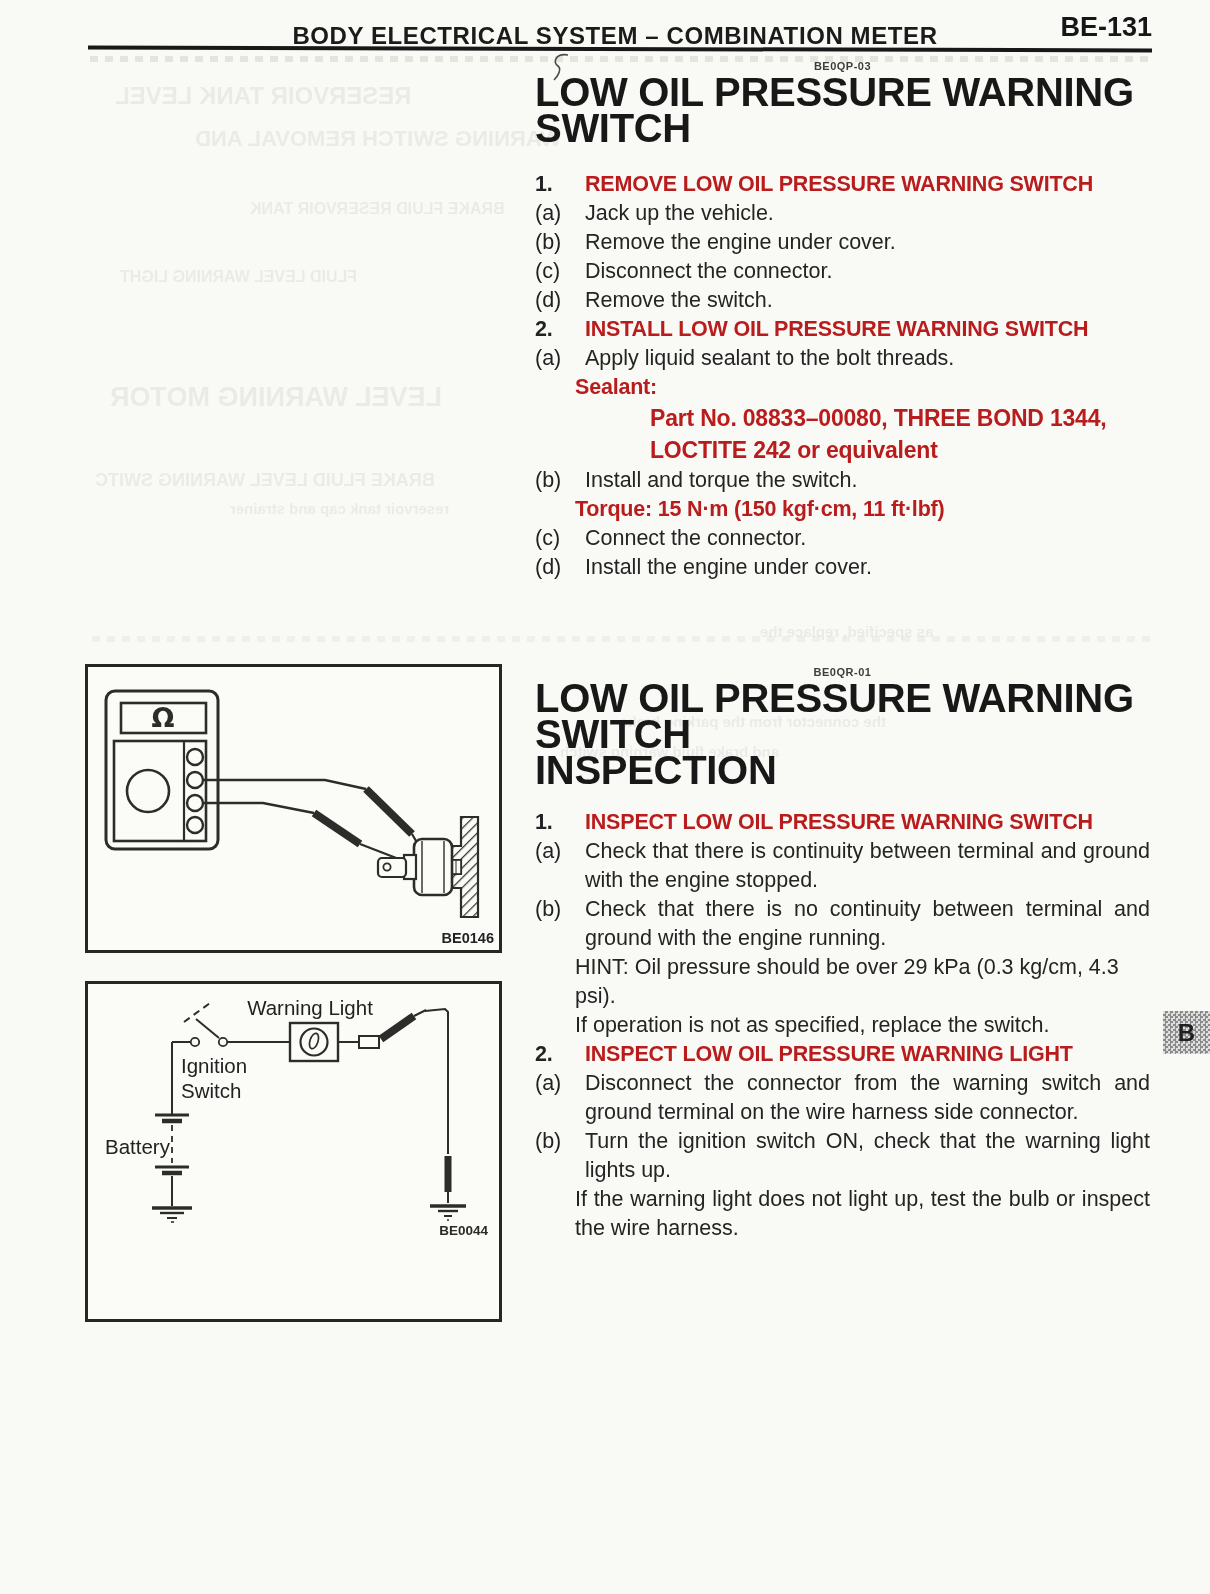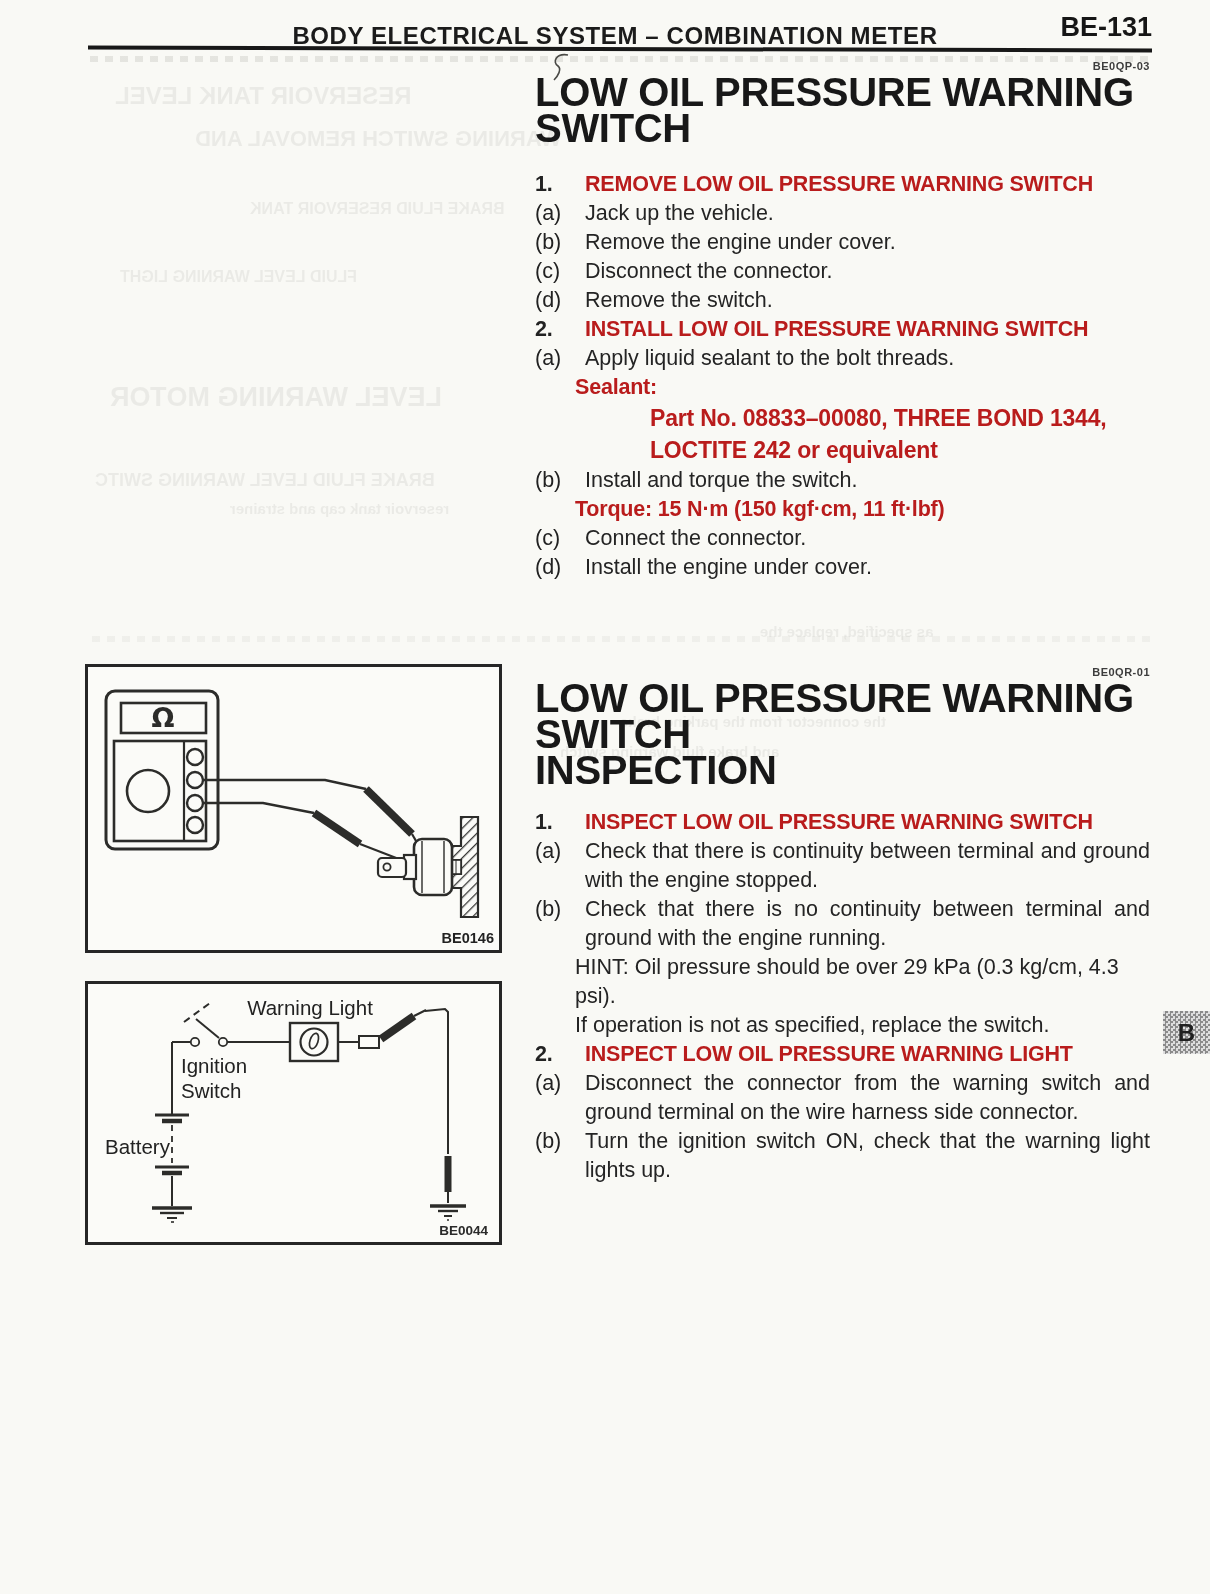--- a/index.html
+++ b/index.html
@@ -6,21 +6,21 @@
   #page{position:relative;width:1210px;height:1594px;background:#f9f9f5;overflow:hidden;
         font-family:"Liberation Sans",sans-serif;color:#242424;margin:0 auto;}
   
   .hdr-title{position:absolute;top:22px;left:90px;right:70px;text-align:center;
              font-size:24px;font-weight:bold;letter-spacing:.6px;color:#1b1b1b;}
   .hdr-page{position:absolute;top:12px;right:58px;font-size:27px;font-weight:bold;color:#161616;}
   .hdr-rule{position:absolute;top:47px;left:88px;width:1064px;height:4px;background:#181818;transform:rotate(.15deg);}
   .noise{position:absolute;height:6px;background:repeating-linear-gradient(90deg,#b9b9b2 0 8px,transparent 8px 15px);}
   
   .col{position:absolute;left:535px;width:615px;}
-  .sec-code{text-align:right;font-size:11px;font-weight:bold;color:#3d3d3d;height:14px;letter-spacing:.5px;}
+  .sec-code{text-align:center;font-size:11px;font-weight:bold;color:#3d3d3d;height:14px;letter-spacing:.5px;}
   .sec-title{font-size:40px;font-weight:bold;line-height:36px;letter-spacing:-.3px;color:#181818;}
   .sec-gap1{height:24px;}
   .sec-gap2{height:20px;}
   .row{display:grid;grid-template-columns:50px 1fr;font-size:21.5px;line-height:29px;}
   .row .n{color:#222;}
   .bold{font-weight:bold;letter-spacing:-.2px;color:#b91c1c;}
   .just{text-align:justify;}
   .sub{margin-left:40px;font-size:21.5px;line-height:29px;}
   .sub-indent{margin-left:115px;font-size:23px;line-height:32px;}
   
@@ -139,20 +139,21 @@
       <span class="bold">INSPECT LOW OIL PRESSURE WARNING LIGHT</span>
     </div>
     <div class="row">
       <span class="n">(a)</span>
       <span class="just">Disconnect the connector from the warning switch and ground terminal on the wire harness side connector.</span>
     </div>
     <div class="row">
       <span class="n">(b)</span>
       <span class="just">Turn the ignition switch ON, check that the warning light lights up.</span>
     </div>
+    <div class="sub just">If the warning light does not light up, test the bulb or inspect the wire harness.</div>
   </div>
 
   <div class="figbox" style="top:664px;height:289px;">
     <svg width="411" height="283" viewBox="0 0 411 283">
       <defs>
         <pattern id="hatch" width="7" height="7" patternUnits="userSpaceOnUse" patternTransform="rotate(45)">
           <rect width="7" height="7" fill="#fbfbf8"></rect>
           <line x1="0" y1="0" x2="0" y2="7" stroke="#3a3a38" stroke-width="2.6"></line>
         </pattern>
       </defs>
@@ -193,21 +194,21 @@
         <line x1="334" y1="174" x2="334" y2="226" stroke-width="1.4"></line>
         <line x1="356" y1="174" x2="356" y2="226" stroke-width="1.4"></line>
         <rect x="316" y="188" width="12" height="24" stroke-width="2.2"></rect>
         <rect x="290" y="191" width="28" height="19" rx="4" stroke-width="2.2"></rect>
         <circle cx="299" cy="200" r="3.6" stroke-width="1.8" fill="none"></circle>
       </g>
       <text x="406" y="276" text-anchor="end" font-size="14.5" font-weight="bold" fill="#222" font-family="Liberation Sans, sans-serif">BE0146</text>
     </svg>
   </div>
 
-  <div class="figbox" style="top:981px;height:264px;">
+  <div class="figbox" style="top:981px;height:341px;">
     <svg width="411" height="258" viewBox="0 0 411 258">
       <text x="222" y="31" text-anchor="middle" font-size="20.5" fill="#222" font-family="Liberation Sans, sans-serif">Warning Light</text>
 
       <g stroke="#2c2c2a" fill="none">
         <rect x="202" y="39" width="48" height="38" stroke-width="2.4"></rect>
         <circle cx="226" cy="58" r="13.5" stroke-width="2.2"></circle>
         <ellipse cx="226" cy="57" rx="4" ry="8" stroke-width="1.7" transform="rotate(18 226 57)"></ellipse>
       </g>
 
       <g stroke="#2c2c2a" fill="none" stroke-width="2">

